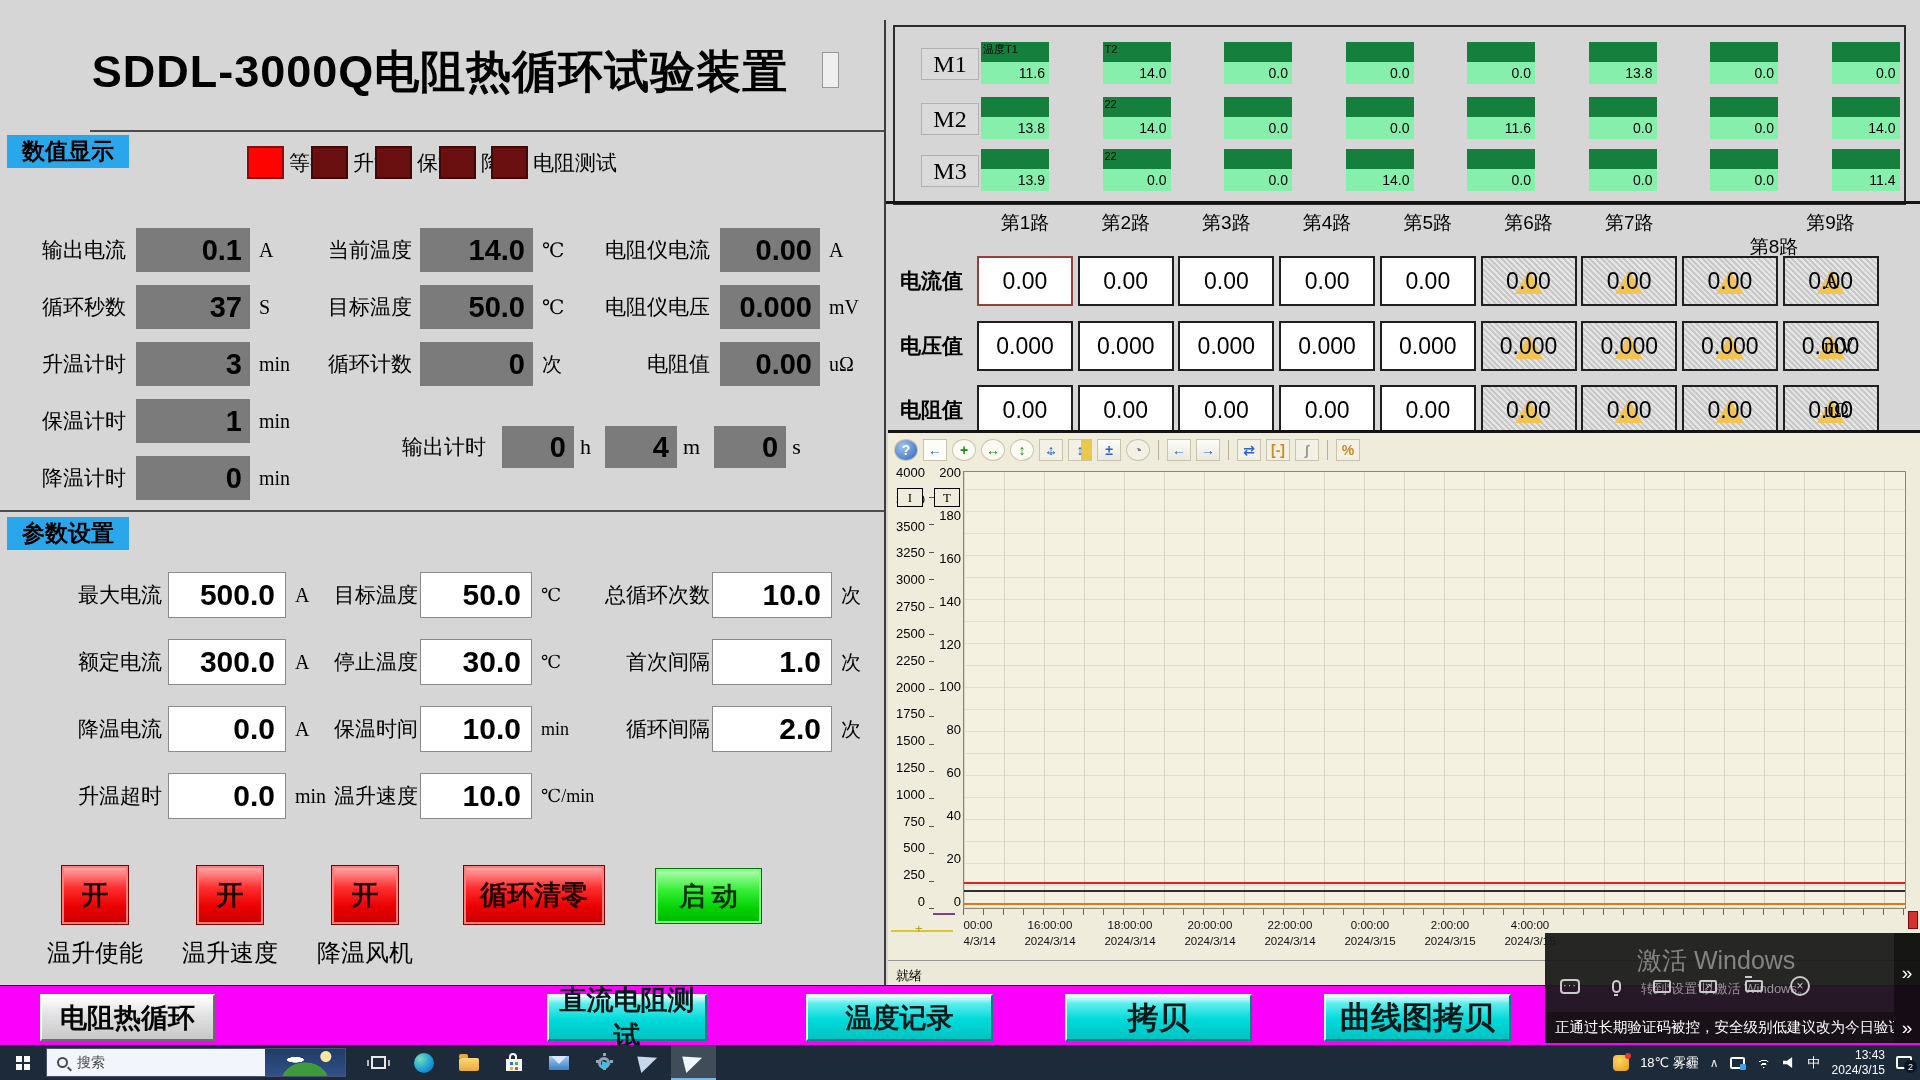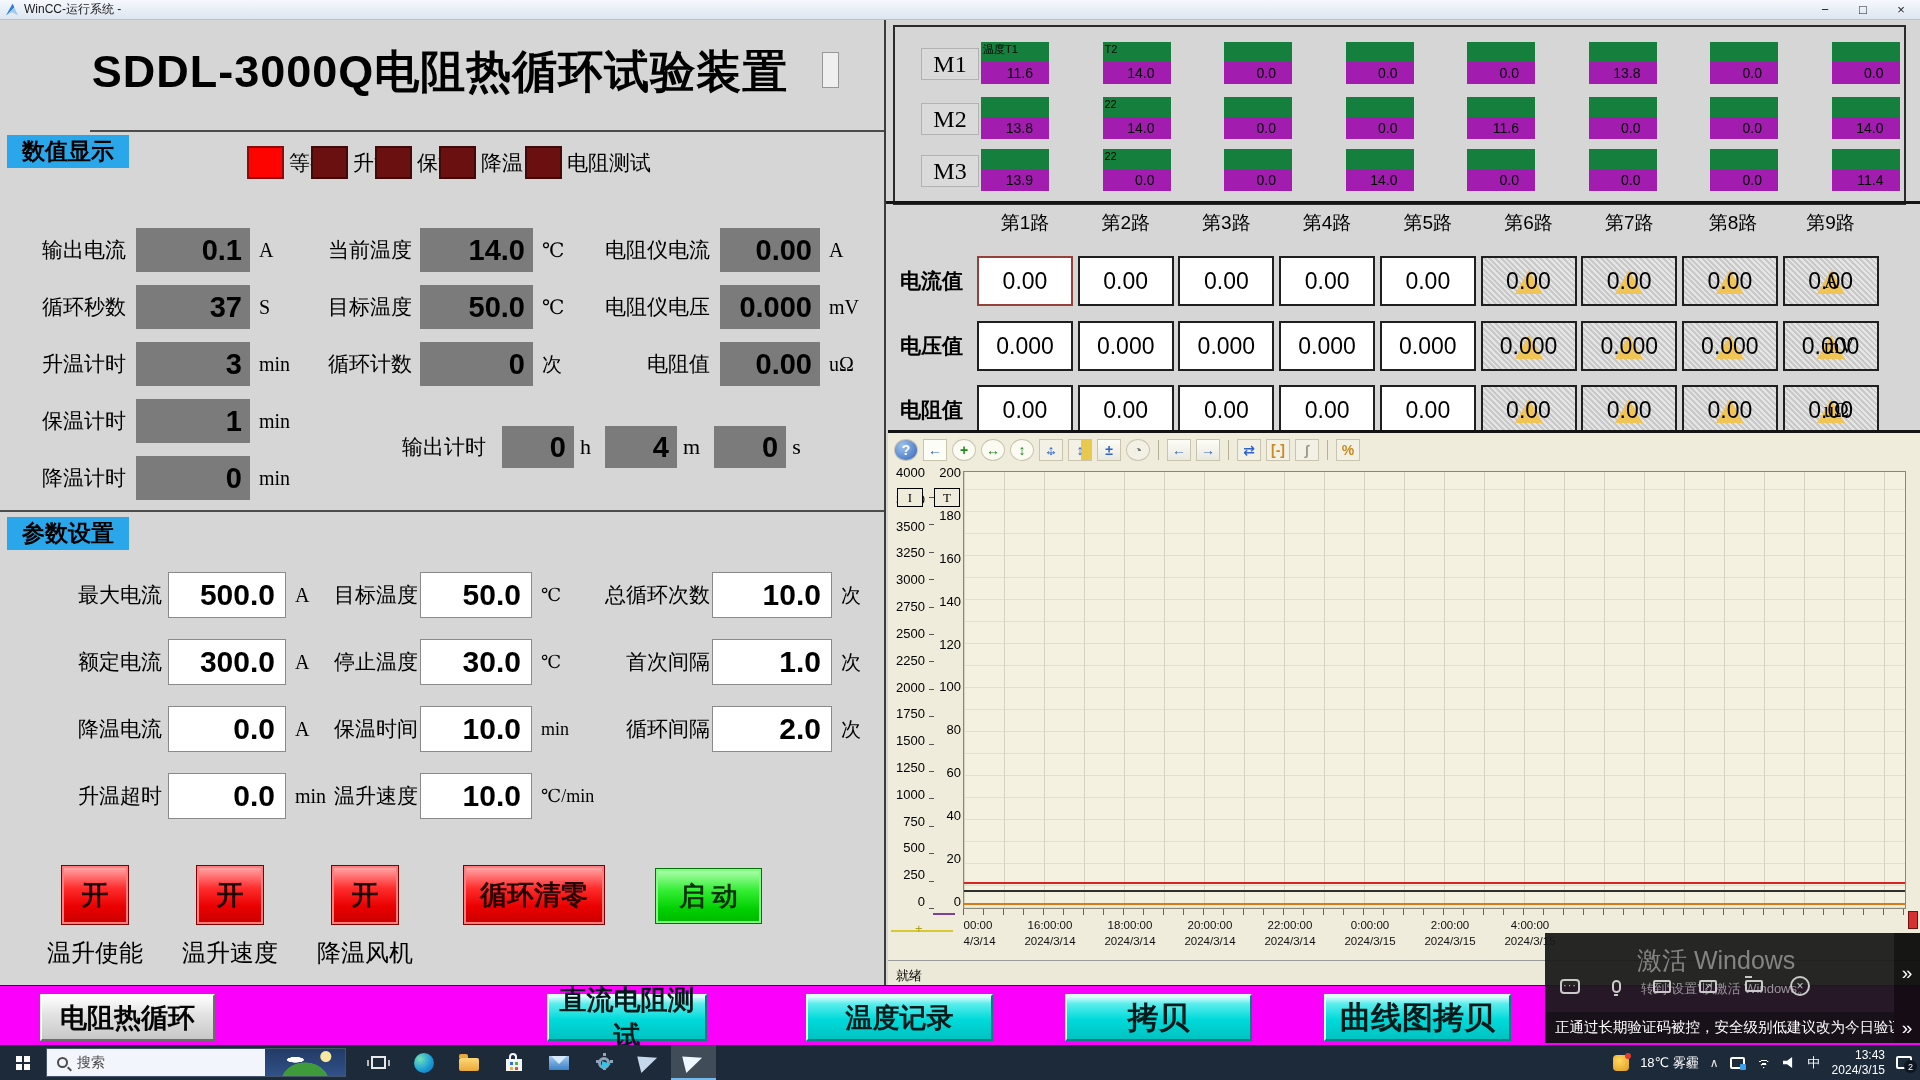--- a/index.html
+++ b/index.html
@@ -95,21 +95,21 @@
 
   
   .right-panel{position:absolute;left:886px;top:20px;width:1034px;height:965px;}
   #mgrid{position:absolute;left:7px;top:5px;width:1009px;height:176px;border:2px solid #2b2b2b;background:#d6d6d6;}
   .mrow{position:absolute;left:0;width:100%;height:42px;}
   .mlabel{position:absolute;left:26px;top:6px;width:56px;height:30px;background:#dadada;border:1px solid #b2b2b2;
     font-family:"Liberation Serif","DejaVu Serif",serif;font-size:24px;display:flex;align-items:center;justify-content:center;}
   .mcell{position:absolute;top:0;width:68px;height:42px;}
   .mcell .ct{height:20px;background:#15803d;font-size:11px;line-height:13px;padding:1px 0 0 2px;box-sizing:border-box;
     overflow:hidden;white-space:nowrap;}
-  .mcell .cb{height:22px;background:#a21caf;font-size:14px;display:flex;align-items:center;justify-content:flex-end;padding-right:16px;box-sizing:border-box;}
+  .mcell .cb{height:22px;background:#86efac;font-size:14px;display:flex;align-items:center;justify-content:flex-end;padding-right:4px;box-sizing:border-box;}
 
   .thickline{position:absolute;left:0;top:181px;width:100%;height:3px;background:#141414;}
   #chtable{position:absolute;left:0;top:0;width:100%;height:435px;}
   .thead{position:absolute;top:190px;width:96px;text-align:center;font-size:19px;}
   .tlbl{position:absolute;left:14px;width:76px;height:50px;line-height:50px;font-weight:bold;font-size:21px;}
   .tcell{position:absolute;width:96px;height:50px;background:#fff;border:2px solid #1f1f1f;box-sizing:border-box;
     display:flex;align-items:center;justify-content:center;font-size:23px;overflow:hidden;}
   .tcell.sel{border-color:#96403a;}
   .tcell.hatch{background:repeating-linear-gradient(45deg,#c9c9c9 0 2px,#e5e5e5 2px 4px);}
   .tri{position:absolute;left:50%;top:52%;transform:translate(-50%,-50%);width:0;height:0;
@@ -257,29 +257,20 @@
   #ov-exp1{top:933px;height:79px;}
   #ov-exp2{top:1012px;height:31px;}
   #ov-banner{position:absolute;left:1545px;top:1012px;width:349px;height:31px;background:rgba(18,18,18,.97);z-index:60;
     color:#fff;font-size:14.5px;display:flex;align-items:center;padding-left:10px;box-sizing:border-box;white-space:nowrap;overflow:hidden;}
 </style>
 </head>
 <body>
 
 <div id="screen">
 
-  <div class="titlebar">
-    <span class="appicon"></span>
-    <span class="wtitle">WinCC-运行系统 -</span>
-    <span class="winbtns" id="winbtns">
-        <span class="winbtn">−</span>
-        <span class="winbtn">□</span>
-        <span class="winbtn">×</span>
-      </span>
-  </div>
 
   <div class="left-panel">
     <div class="page-title">SDDL-3000Q电阻热循环试验装置</div>
     <div class="title-cursor"></div>
     <div class="hline hl1"></div>
     <div class="sec-label" id="lbl-numeric">数值显示</div>
     <div id="status-inds">
         <div class="sind" style="left: 289px;">
           <div class="sq active"></div>
           <div class="slbl">等待</div>
@@ -289,21 +280,21 @@
           <div class="slbl">升温</div>
         </div>
         <div class="sind" style="left: 417px;">
           <div class="sq"></div>
           <div class="slbl">保温</div>
         </div>
         <div class="sind" style="left: 481px;">
           <div class="sq"></div>
           <div class="slbl">降温</div>
         </div>
-        <div class="sind" style="left: 588px; text-align: center;">
+        <div class="sind" style="left: 554px; text-align: center;">
           <div class="sq"></div>
           <div class="slbl">电阻测试</div>
         </div>
       </div>
     <div class="fcol" id="nd1">
         <div class="frow">
           <span class="flbl">输出电流</span>
           <span class="gv">0.1</span>
           <span class="funit">A</span>
         </div>
@@ -564,21 +555,21 @@
       </div>
     <div class="thickline"></div>
     <div id="chtable">
         <div class="thead" style="left: 91px;">第1路</div>
         <div class="thead" style="left: 191.7px;">第2路</div>
         <div class="thead" style="left: 292.4px;">第3路</div>
         <div class="thead" style="left: 393.1px;">第4路</div>
         <div class="thead" style="left: 493.8px;">第5路</div>
         <div class="thead" style="left: 594.5px;">第6路</div>
         <div class="thead" style="left: 695.2px;">第7路</div>
-        <div class="thead" style="left: 799px;">第8路</div>
+        <div class="thead" style="left: 840px; margin-top: 24px;">第8路</div>
         <div class="thead" style="left: 896.6px;">第9路</div>
         <div class="tlbl" style="top: 236px;">电流值</div>
         <div class="tcell sel" style="left: 91px; top: 236px;">
           <span class="tval">0.00</span>
         </div>
         <div class="tcell" style="left: 191.7px; top: 236px;">
           <span class="tval">0.00</span>
         </div>
         <div class="tcell" style="left: 292.4px; top: 236px;">
           <span class="tval">0.00</span>

